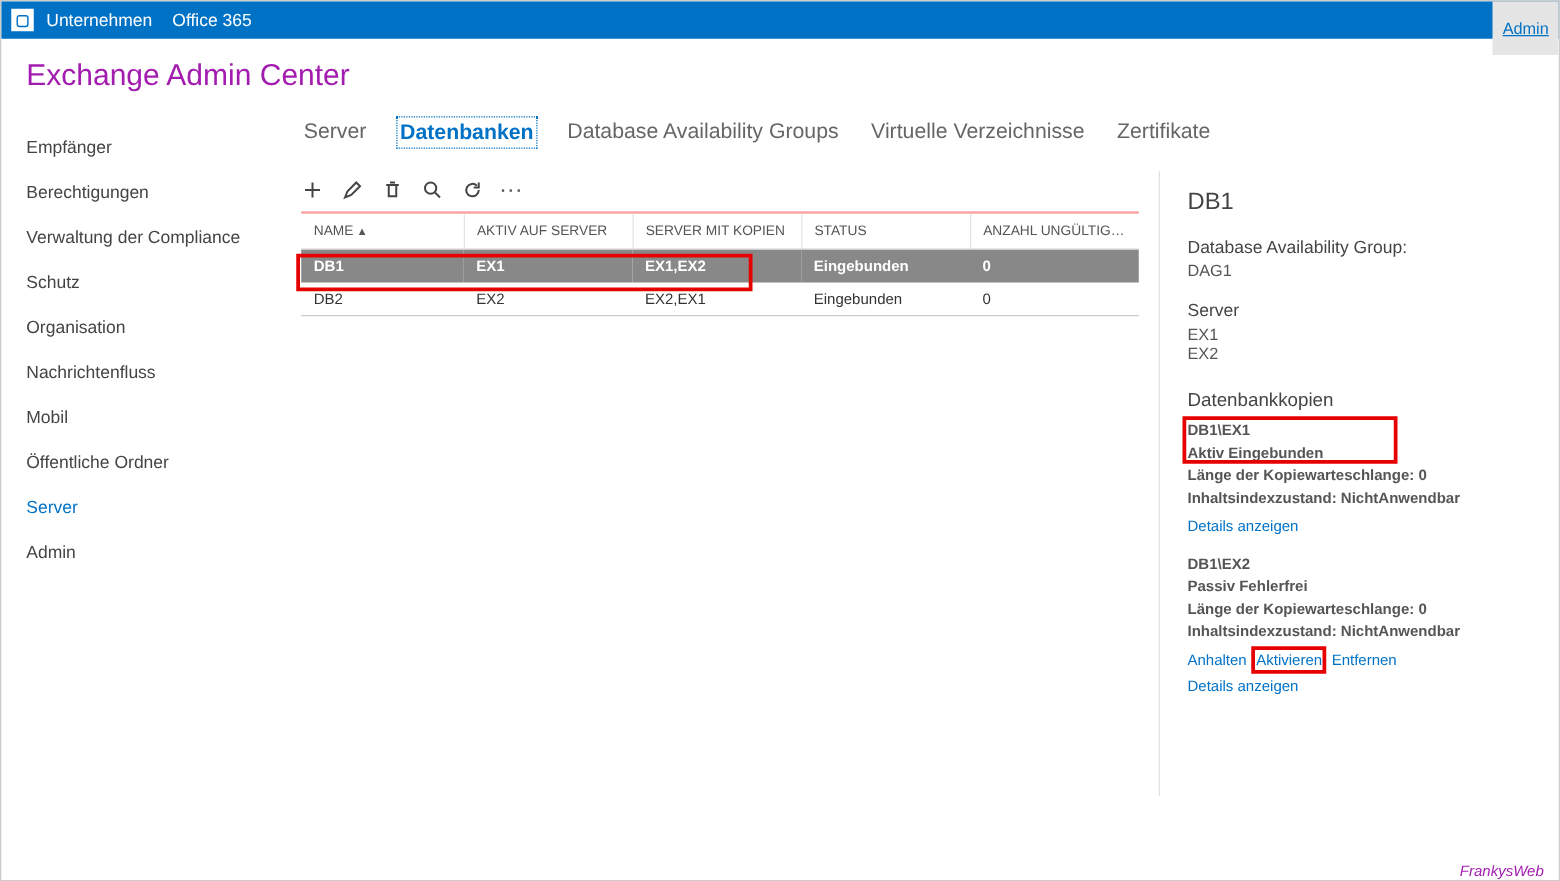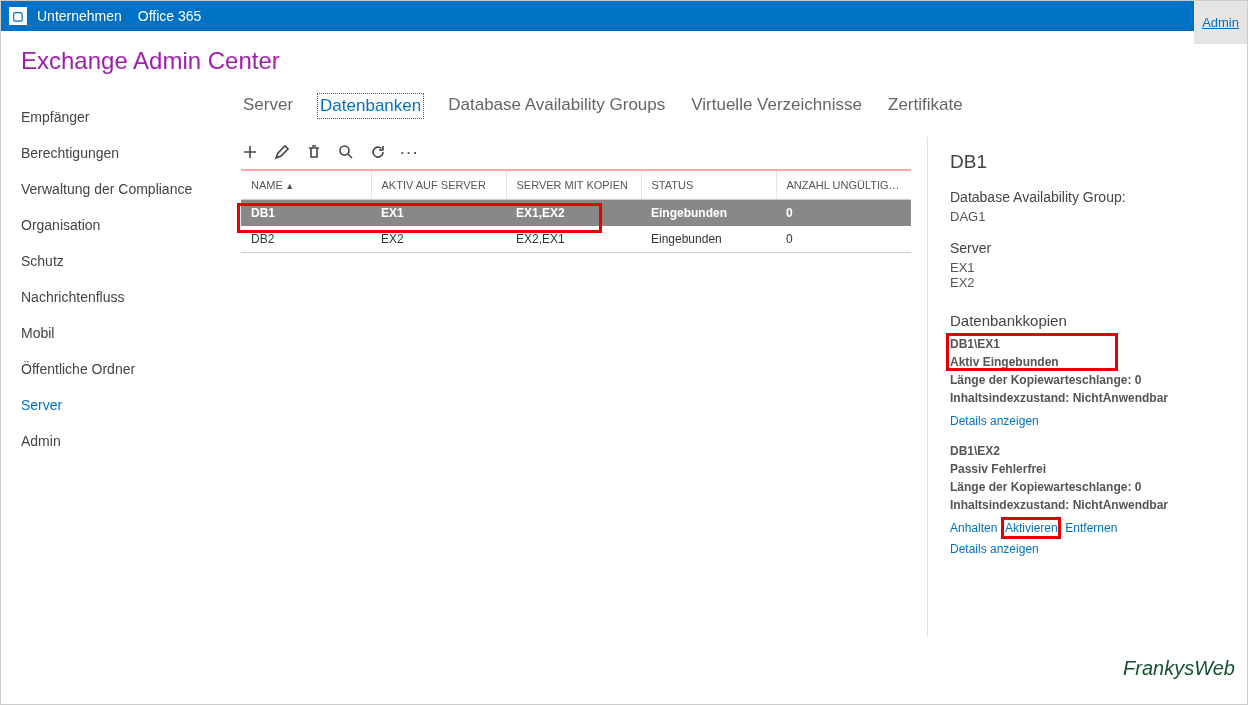--- a/index.html
+++ b/index.html
@@ -9,61 +9,61 @@
   .topbar a { color: #fff; text-decoration: none; margin-right: 16px; font-size: 14px; }
   .admin-tab { position: absolute; right: 0; top: 0; background: #e5e5e5; color: #0072c6; height: 43px; padding: 0 8px; display:flex; align-items:center; font-size:13px;text-decoration:underline;}
   .heading { color: #a21caf; font-size: 24px; font-weight: 300; padding: 16px 20px 18px 20px; }
   .main { display: flex; height: calc(100% - 80px); }
   .sidebar { width: 210px; padding: 6px 0 0 20px; }
   .sidebar .nav-item { padding: 10px 0; font-size: 14px; color: #444; cursor: pointer; }
   .sidebar .nav-item.active { color: #0072c6; }
   .content { flex: 1; padding: 0 0 0 30px; position: relative; }
   .tabs { display: flex; gap: 22px; margin-bottom: 24px; }
   .tabs .tab { font-size: 17px; color: #666; cursor: pointer; padding: 2px 2px; }
-  .tabs .tab.active { color: #0072c6; border: 1px dotted #0072c6; }
+  .tabs .tab.active { color: #0072c6; border: 1px dotted #0072c6; font-weight: bold; }
   .toolbar { display: flex; gap: 14px; margin-bottom: 8px; align-items:center; color:#555; }
   .toolbar .icon { width: 18px; height: 18px; cursor: pointer; display:flex; align-items:center; justify-content:center; }
   .toolbar svg { width: 16px; height: 16px; stroke: #444; fill: none; stroke-width: 1.6; }
   .table-wrap { border-top: 2px solid #fca5a5; border-bottom: 1px solid #ccc; width: 670px; }
   table { width: 100%; border-collapse: collapse; table-layout: fixed; }
   th { text-align: left; font-size: 11px; font-weight: normal; color: #555; padding: 8px 10px; border-bottom: 1px solid #ccc; border-right: 1px solid #e5e5e5; white-space: nowrap; overflow:hidden; text-overflow:ellipsis;}
   th:last-child { border-right: none; }
   td { padding: 6px 10px; font-size: 12px; }
   tr.selected td { background: #888; color: #fff; font-weight: bold; }
   .details { position: absolute; right: 0; top: 136px; width: 320px; padding: 14px 18px 0 22px; border-left: 1px solid #e1e1e1; height: 500px; }
   .details h2 { font-size: 19px; font-weight: 400; color: #444; margin-bottom: 14px; }
   .details .label { font-size: 14px; color: #444; margin-top: 16px; }
   .details .val { font-size: 13px; color: #555; margin-top: 4px; }
   .details .section-title { font-size: 15px; color: #444; margin-top: 22px; margin-bottom: 6px;}
   .details .small { font-size: 12px; color: #555; line-height: 1.5; font-weight: bold; }
   .details a { color: #0072c6; text-decoration: none; font-size: 12px; }
   .red-box { border: 3px solid #e60000; position:absolute; pointer-events:none;}
-  .watermark { position:absolute; right: 12px; bottom: 24px; color:#14532d; font-size: 20px; font-style: italic; }
+  .watermark { position:absolute; right: 12px; bottom: 0; color:#a21caf; font-size: 12px; font-style: italic; }
   .sort-arrow::after { content:" ▲"; font-size: 9px; color:#555;}
   .ellipsis-dots { letter-spacing: 2px; font-weight: bold; }
 </style>
 </head>
 <body>
 
 <div class="topbar">
   <div class="logo">▢</div>
   <a href="#">Unternehmen</a>
   <a href="#">Office 365</a>
 </div>
 <div class="admin-tab">Admin</div>
 
 <div class="heading">Exchange Admin Center</div>
 
 <div class="main">
   <div class="sidebar">
     <div class="nav-item">Empfänger</div>
     <div class="nav-item">Berechtigungen</div>
     <div class="nav-item">Verwaltung der Compliance</div>
+    <div class="nav-item">Schutz</div>
     <div class="nav-item">Organisation</div>
-    <div class="nav-item">Schutz</div>
     <div class="nav-item">Nachrichtenfluss</div>
     <div class="nav-item">Mobil</div>
     <div class="nav-item">Öffentliche Ordner</div>
     <div class="nav-item active">Server</div>
     <div class="nav-item">Admin</div>
   </div>
 
   <div class="content">
     <div class="tabs">
       <div class="tab">Server</div>

